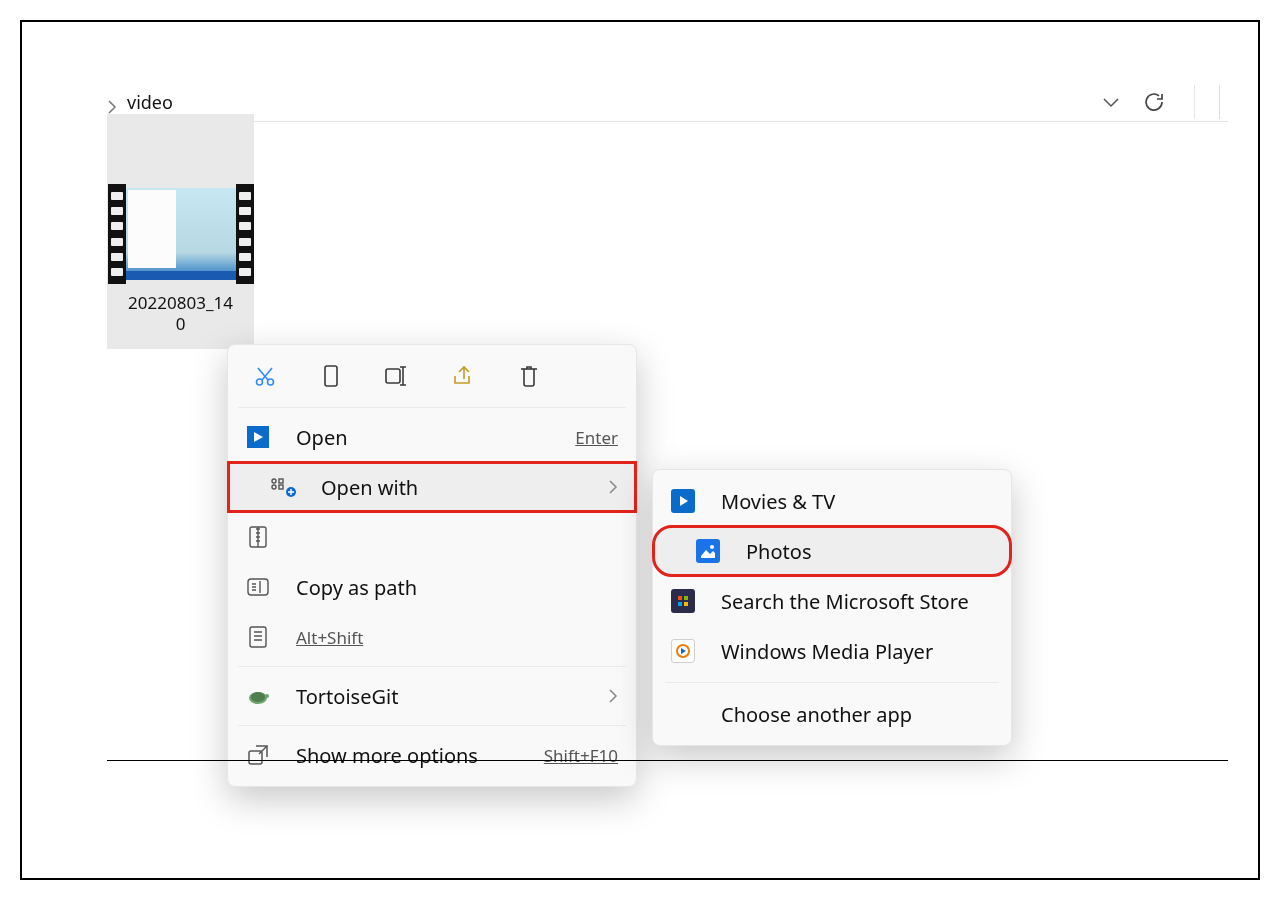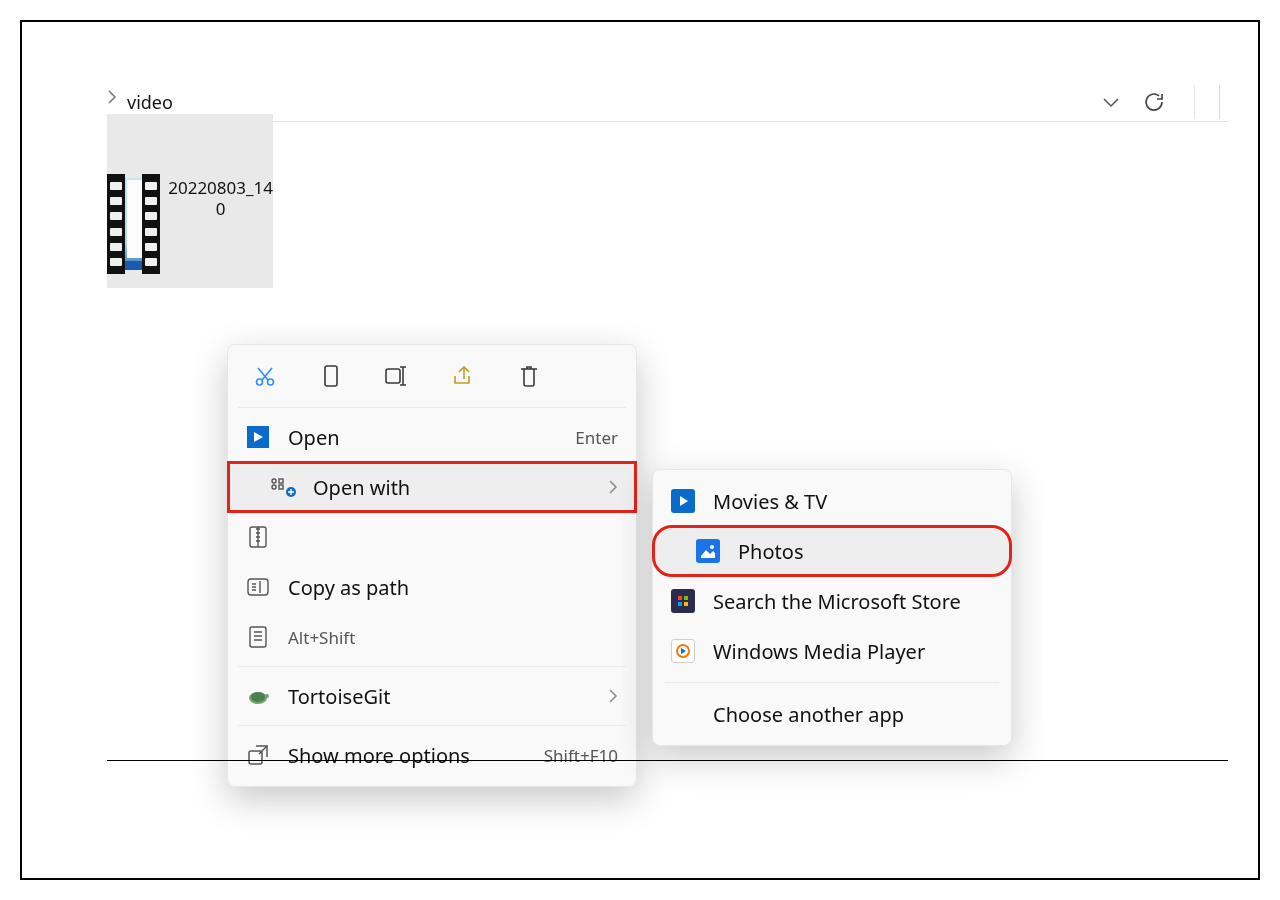--- a/index.html
+++ b/index.html
@@ -24,21 +24,21 @@
   }
   
   .addrbar {
     display: flex;
     align-items: center;
     height: 40px;
     border-bottom: 1px solid #e4e4e4;
     font-size: 18px;
     color: #111;
   }
-  .addrbar .crumb { display: flex; align-items: flex-start; gap: 10px; flex: 1; }
+  .addrbar .crumb { display: flex; align-items: flex-end; gap: 10px; flex: 1; }
   .addrbar .chev-right {
     display:inline-block;
     width: 10px;
     color: #777;
     font-size: 14px;
   }
   .addrbar .controls { display: flex; align-items: center; gap: 22px; padding-right: 8px; }
   .addrbar .chev-down { color: #555; font-size: 16px; }
   .addrbar .refresh-icon { color:#444; display:inline-flex; }
   .vdiv { width:1px; height:34px; background:#e6e6e6; margin-left:6px; }
@@ -50,24 +50,25 @@
     left: 85px; right: 30px;
     top: 738px;
     height: 1px;
     background: #000;
   }
 
   
   .file-thumb {
     position: absolute;
     left: 0px; top: 32px;
-    width: 166px;
+    width: 147px;
     background: #e9e9e9;
-    padding: 8px 0 14px;
+    padding: 18px 0 14px;
     display: flex;
+    flex-direction: column;
     align-items: center;
     gap: 8px;
     font-size: 17px;
     color:#111;
   }
   .film {
     width: 146px; height: 100px;
     position: relative;
     margin-top: 52px;
     display:flex; align-items:center; justify-content:center;
@@ -112,26 +113,26 @@
     color:#3a3a3a;
   }
   .ibtn.cut { color:#0a84ff; }
   .sep { height:1px; background:#eaeaea; margin: 4px 10px; }
   .menu-item {
     display:flex; align-items:center;
     height: 50px;
     padding: 0 18px 0 16px;
     font-size: 20px;
     color:#111;
-    gap: 16px;
+    gap: 24px;
   }
   .menu-item:hover, .menu-item.hovered { background:#eeeeee;padding-left:41px; }
   .menu-item .ico { width:28px; display:flex; align-items:center; justify-content:center; color:#555; }
   .menu-item .label { flex:1; }
-  .menu-item .accel { font-size: 17px; color:#555; }
+  .menu-item .accel { font-size: 17px; color:#555;text-decoration:underline; }
   .menu-item .sub-chev { color:#777; font-size:16px; }
   .menu-item.highlight-red { outline: 3px solid #e2231a; outline-offset: -2px; }
 
   
   .submenu {
     position:absolute;
     left: 545px; top: 387px;
     width: 360px;
     background:#f9f9f9;
     border:1px solid #e6e6e6;

